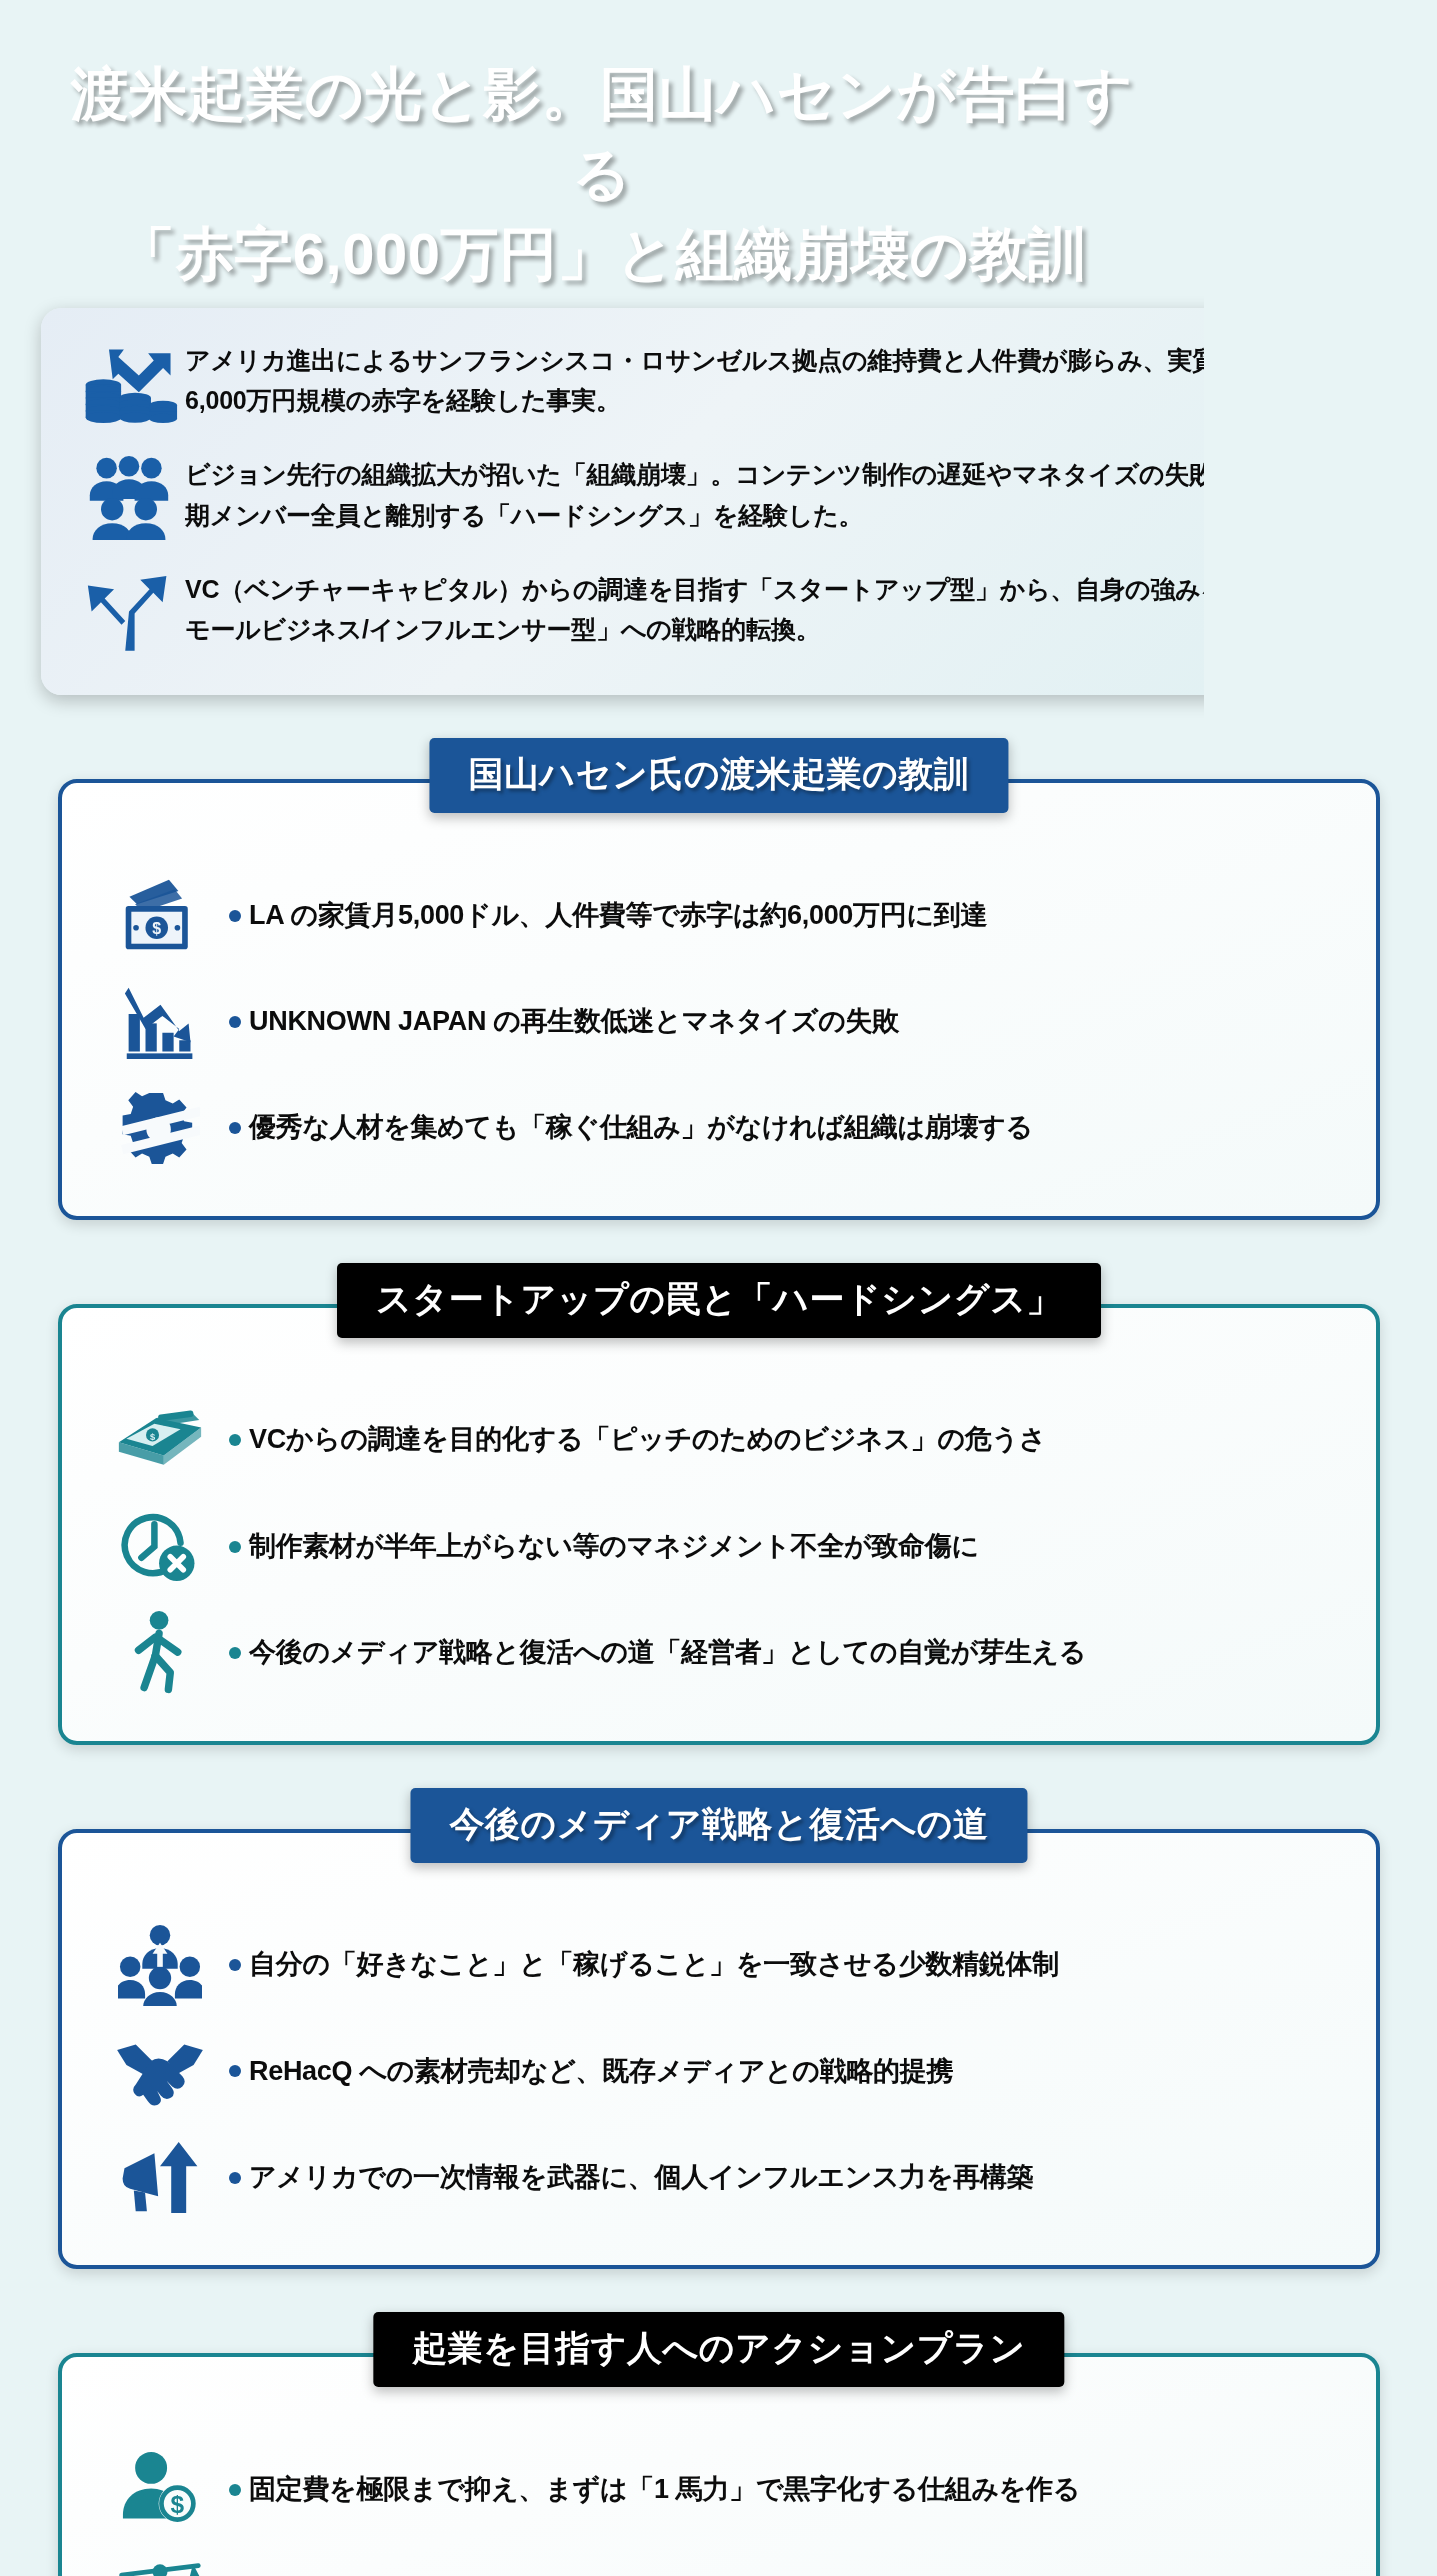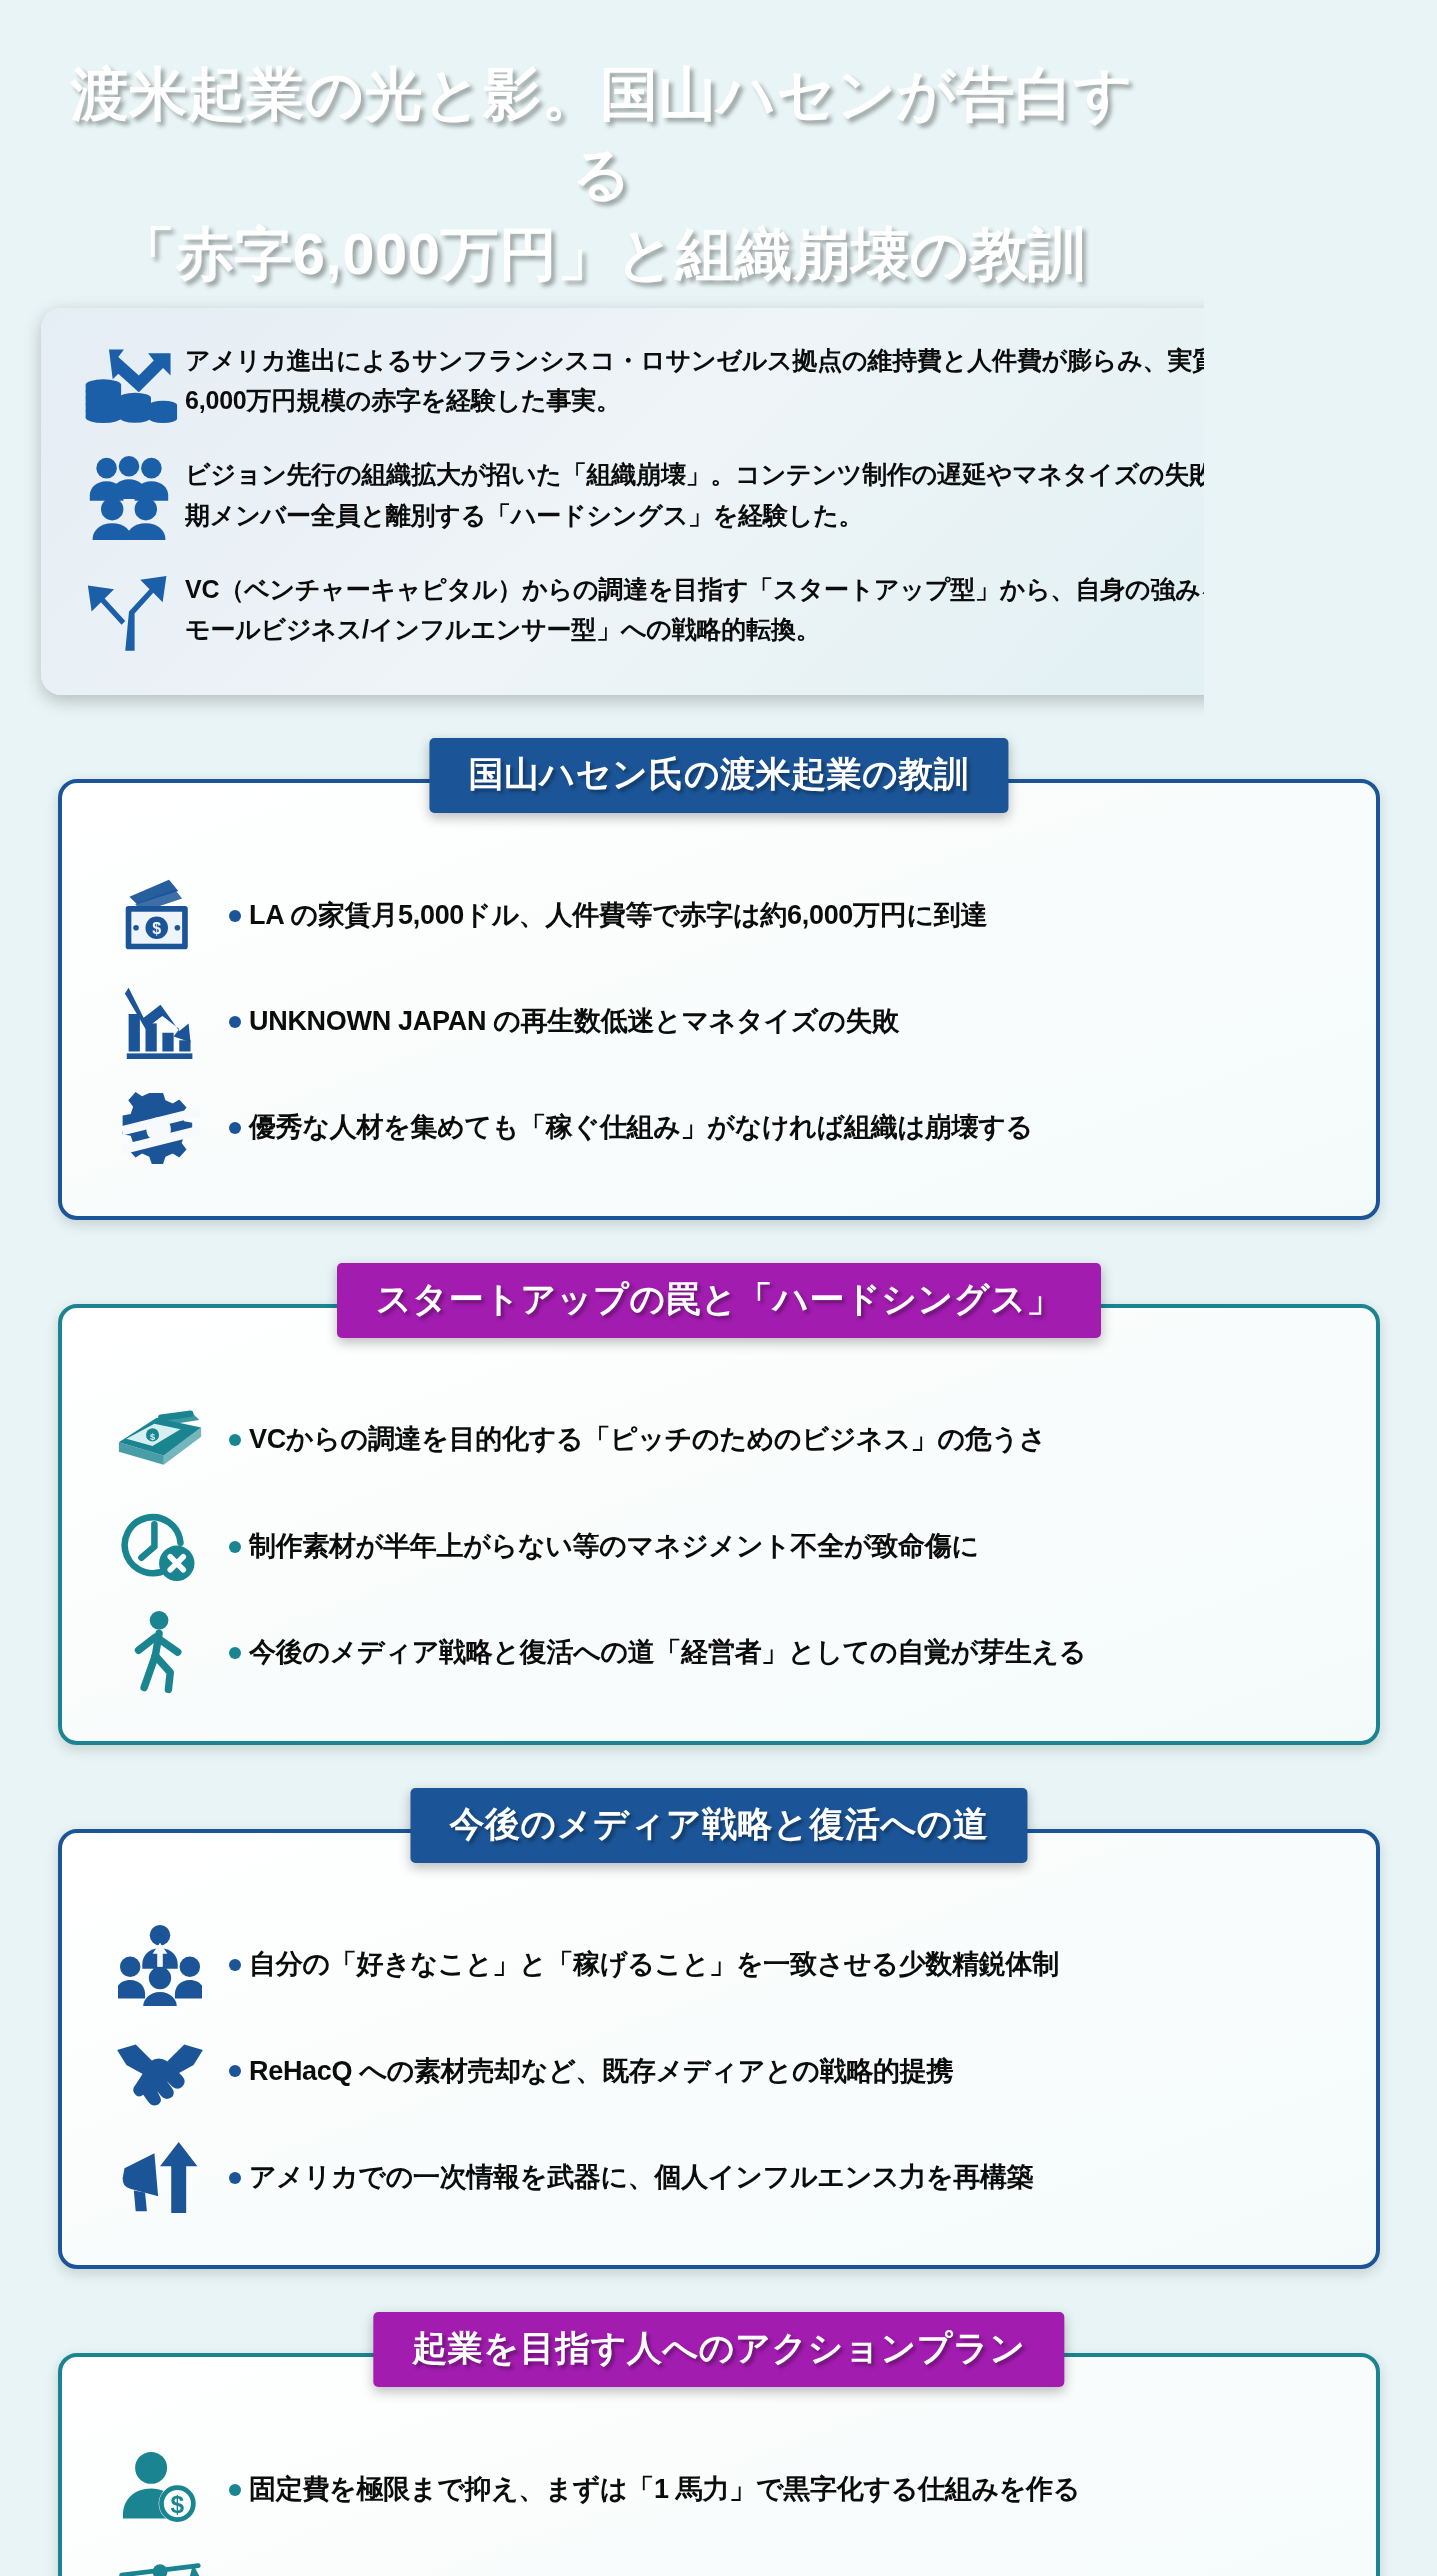--- a/index.html
+++ b/index.html
@@ -92,21 +92,21 @@
   .sec-card{
     position:relative;
     background:linear-gradient(160deg,#ffffff 0%,#fbfdfd 40%,#f4fafa 100%);
     border-radius:19px;
     padding:84px 37px 39px 37px;
     box-sizing:border-box;
     box-shadow:0 4.7px 13px rgba(0,0,0,0.14);
   }
   .blue .sec-banner{background:#1b5598;}
   .blue .sec-card{border:4.7px solid #1b5598;}
-  .teal .sec-banner{background:#a21caf;}
+  .teal .sec-banner{background:#000000;}
   .teal .sec-card{border:4.7px solid #1a8591;}
 
   .item{
     display:flex;
     align-items:center;
     min-height:97px;
     margin-bottom:9.4px;
   }
   .item:last-child{margin-bottom:0;}
   .item-icon{

